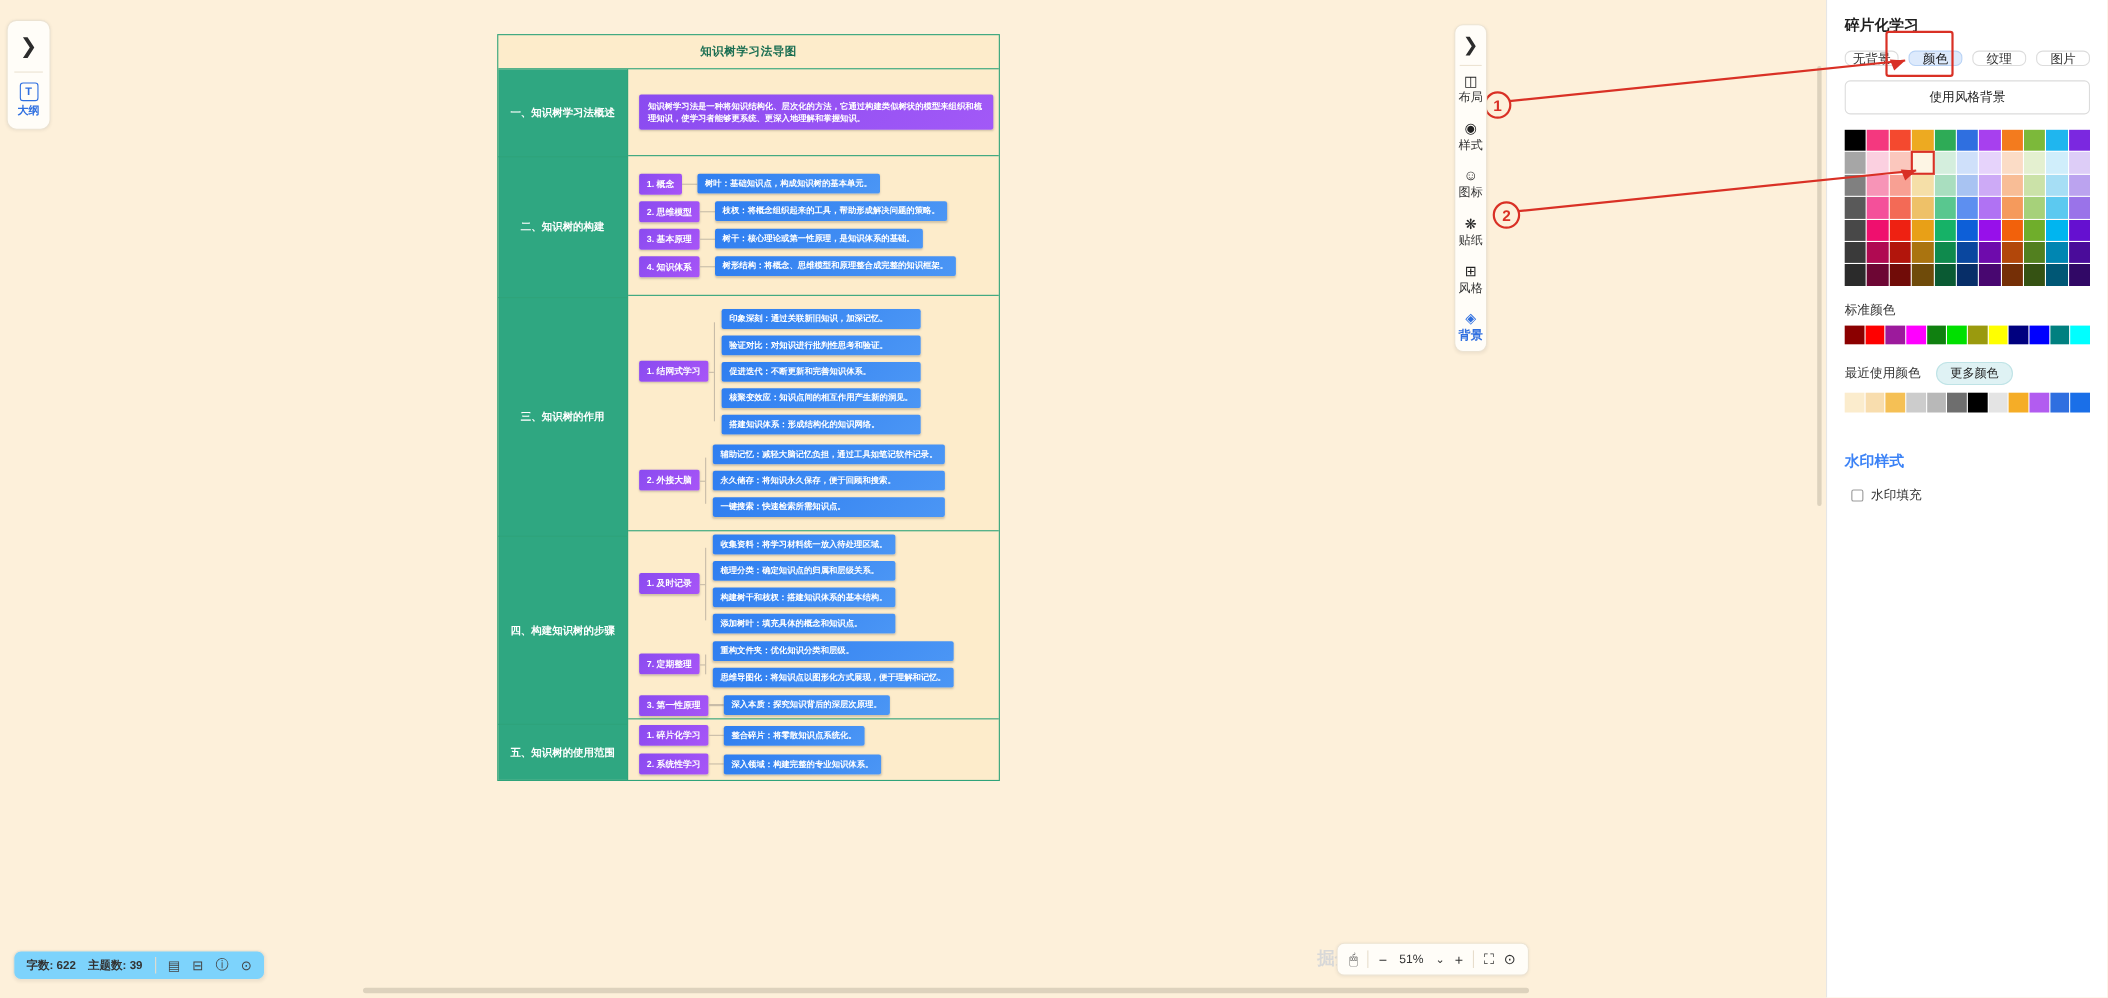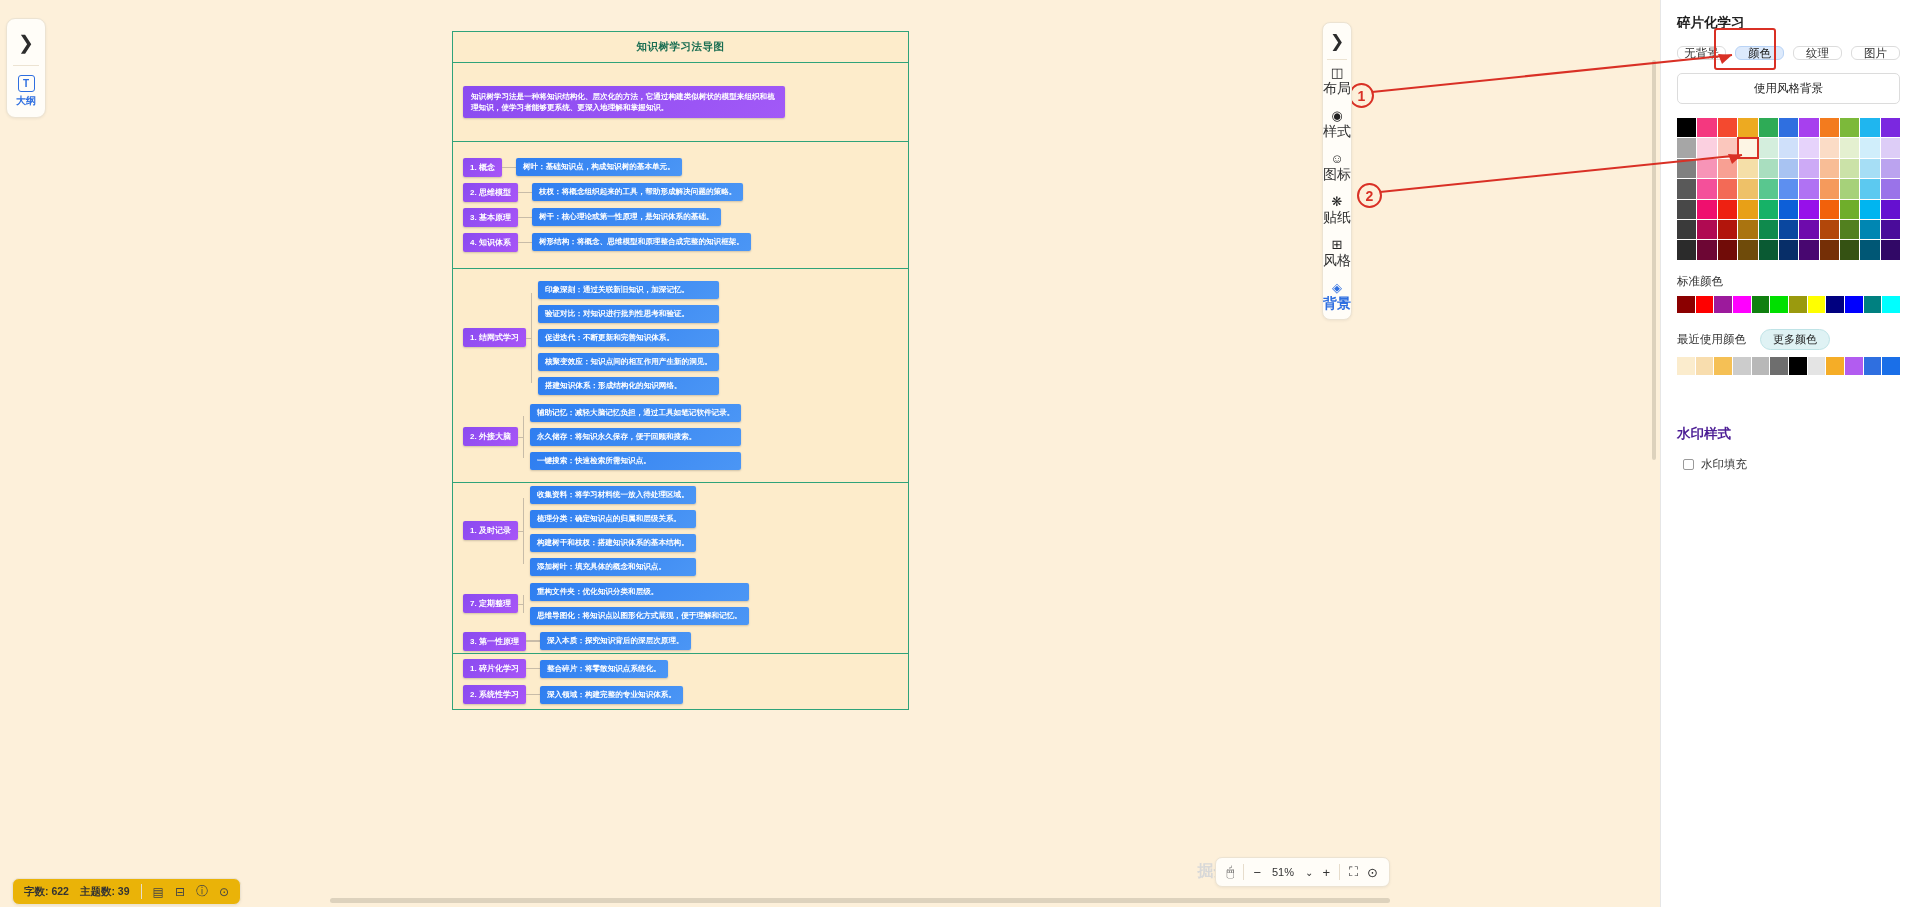--- a/index.html
+++ b/index.html
@@ -116,21 +116,21 @@
   #right-rail .collapse{
     height:36px;width:100%;display:flex;align-items:center;justify-content:center;
     font-size:17px;color:#2c2c2c;cursor:pointer;
   }
   #right-rail .divider{width:20px;height:1px;background:#ece3d2;}
   .rail-item{
     flex:1;width:100%;display:flex;flex-direction:column;
     align-items:center;justify-content:center;gap:1px;cursor:pointer;
   }
   .rail-glyph{font-size:13px;line-height:1;color:#222;}
-  .rail-label{font-size:14px;color:#333;}
+  .rail-label{font-size:11px;color:#333;}
   .rail-item.active .rail-glyph,.rail-item.active .rail-label{color:#2f6fe0;font-weight:bold;}
 
   
   #right-panel{
     position:absolute; right:0; top:0; width:256px; height:907px;
     background:#ffffff; border-left:1px solid #e6e6e6; padding:14px 16px;
   }
   .panel-h{font-size:13.5px;font-weight:bold;color:#1f1f1f;margin-bottom:14px;}
   #bg-tabs{display:flex; gap:9px; margin-bottom:13px;}
   .bg-tab{
@@ -148,21 +148,21 @@
   .swatch{width:100%;aspect-ratio:1/1;cursor:pointer;}
   .sub-h{font-size:11.5px;color:#333;margin:14px 0 7px;}
   .std-row{display:grid;grid-template-columns:repeat(12,1fr);gap:1px;margin-bottom:4px;}
   .recent-head{display:flex;align-items:center;gap:14px;margin:16px 0 7px;}
   .recent-head .lbl{font-size:11.5px;color:#333;}
   .more-colors{
     background:#dff2f4;border:1px solid #bfe3e6;border-radius:11px;
     padding:2px 12px;font-size:11px;color:#222;cursor:pointer;
   }
   .recent-row{display:grid;grid-template-columns:repeat(12,1fr);gap:1px;}
-  #watermark-h{font-size:13.5px;font-weight:bold;color:#4c1d95;margin:50px 0 14px;}
+  #watermark-h{font-size:13.5px;font-weight:bold;color:#3b82f6;margin:36px 0 14px;}
   .chk-row{display:flex;align-items:center;gap:7px;padding-left:6px;}
   .chk{width:11px;height:11px;border:1px solid #9a9a9a;border-radius:2px;background:#fff;cursor:pointer;}
   .chk-label{font-size:11.5px;color:#333;}
 
   
   .swatch.selected{outline:2px solid #d93025;outline-offset:-1px;}
 
   
   #annot{position:absolute;left:0;top:0;width:1916px;height:907px;pointer-events:none;z-index:20;}
   .circ-num{
@@ -170,22 +170,22 @@
     color:#d93025;font-size:14px;display:flex;align-items:center;justify-content:center;
     font-weight:bold;background:transparent;
   }
   #red-box{
     position:absolute;left:1714px;top:28px;width:62px;height:42px;
     border:2.5px solid #d93025;border-radius:3px;
   }
 
   
   #status-bar{
-    position:absolute;left:12px;bottom:2px;height:27px;
-    background:#eab308;border:1px solid #ece3d2;border-radius:7px;
+    position:absolute;left:12px;bottom:16px;height:27px;
+    background:#7dd3fc;border:1px solid #ece3d2;border-radius:7px;
     display:flex;align-items:center;padding:0 11px;gap:11px;
     box-shadow:0 1px 3px rgba(0,0,0,.06);
     margin-top:19px;
   }
   .sb-text{font-size:10.5px;color:#333;font-weight:bold;}
   .sb-sep{width:1px;height:15px;background:#e7ddcc;}
   .sb-icon{font-size:12px;color:#444;cursor:pointer;}
   #zoom-bar{
     position:absolute;right:270px;bottom:20px;height:30px;
     background:#fffdf8;border:1px solid #ece3d2;border-radius:7px;
@@ -220,20 +220,27 @@
     <div class="divider"></div>
     <div class="tool">
       <span class="tool-glyph">T</span>
       <span class="tool-label">大纲</span>
     </div>
   </div>
 
   <div id="mindmap">
     <div id="map-title">知识树学习法导图</div>
     <div id="map-body">
+      <div id="root-col">
+        <div class="root-cell" style="height:80px">一、知识树学习法概述</div>
+        <div class="root-cell" style="height:128px">二、知识树的构建</div>
+        <div class="root-cell" style="height:217px">三、知识树的作用</div>
+        <div class="root-cell" style="height:171px">四、构建知识树的步骤</div>
+        <div class="root-cell" style="flex:1">五、知识树的使用范围</div>
+      </div>
 
       <div id="branch-col">
 
         <div class="section" style="height:80px">
           <div class="para">知识树学习法是一种将知识结构化、层次化的方法，它通过构建类似树状的模型来组织和梳理知识，使学习者能够更系统、更深入地理解和掌握知识。</div>
         </div>
 
         <div class="section" style="height:128px;flex-direction:column;justify-content:center;gap:6px;align-items:flex-start">
           <div class="rowblock">
             <div class="sub">1. 概念</div>

